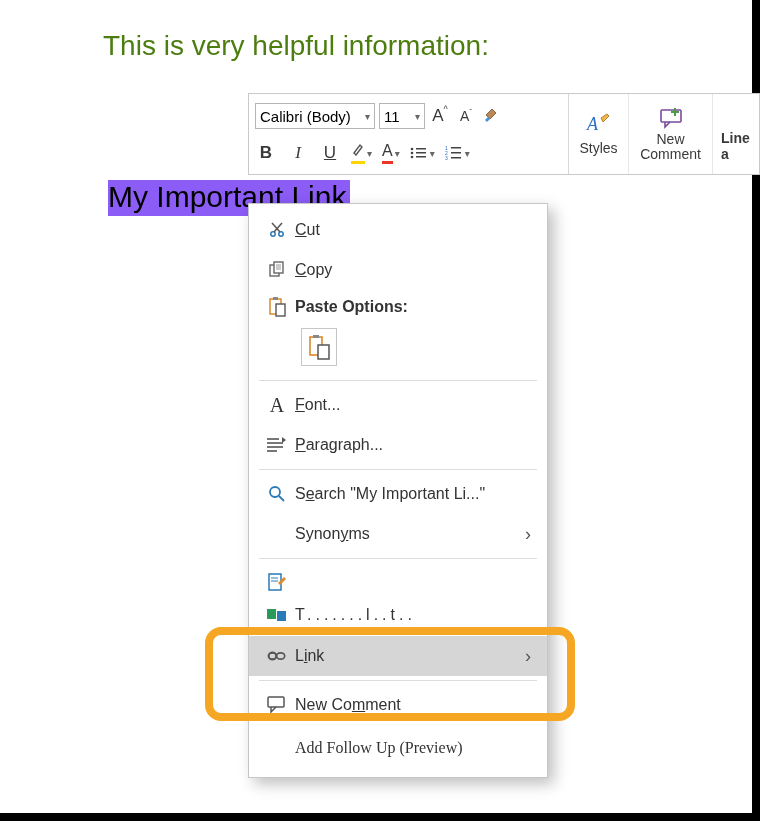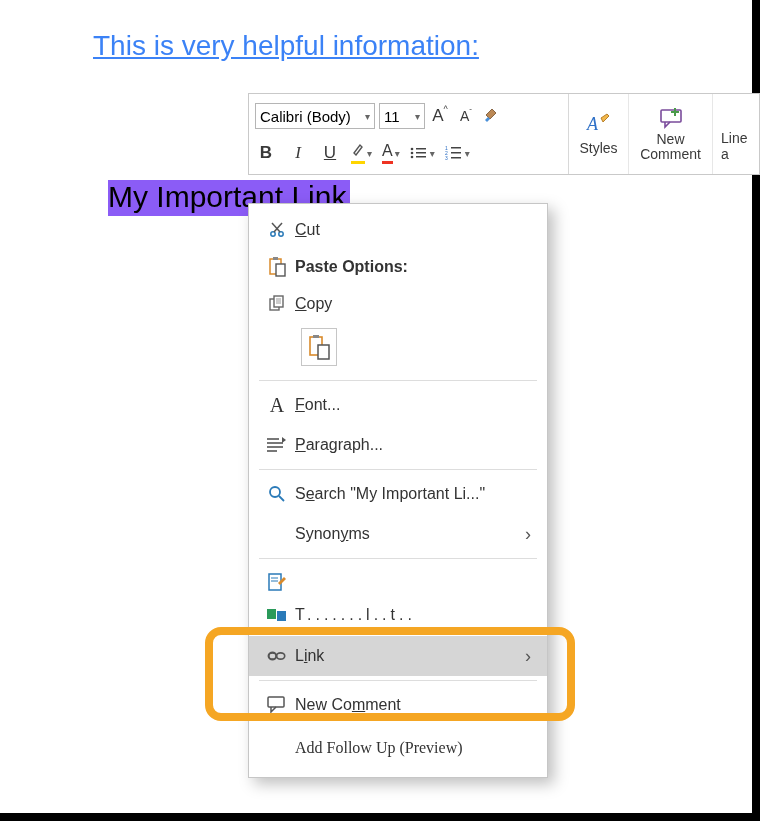--- a/index.html
+++ b/index.html
@@ -16,25 +16,24 @@
   .frame {
     position: absolute;
     left: 0; top: 0;
     width: 760px; height: 821px;
     border-right: 8px solid #000;
     border-bottom: 8px solid #000;
     background: #fff;
   }
   .doc-text {
     position: absolute;
-    left: 93px;
+    left: 103px;
     top: 30px;
     font-size: 28px;
-    color: #3b82f6;
-    text-decoration: underline;
+    color: #4d7c0f;
   }
   .selected-text {
     position: absolute;
     left: 108px;
     top: 180px;
     font-size: 30px;
     color: #000;
     background: #8b5cf6;
     padding: 0 4px 2px 0;
   }
@@ -241,64 +240,64 @@
       </div>
       <div class="rib-btn" style="min-width:84px;">
         <svg width="28" height="24" viewBox="0 0 28 24">
             <rect x="4" y="4" width="20" height="12" rx="1" fill="none" stroke="#7a4b9b" stroke-width="1.6"></rect>
             <path d="M8 16 L8 21 L13 16" fill="none" stroke="#7a4b9b" stroke-width="1.6"></path>
             <line x1="18" y1="2" x2="18" y2="10" stroke="#4a9a4a" stroke-width="2"></line>
             <line x1="14" y1="6" x2="22" y2="6" stroke="#4a9a4a" stroke-width="2"></line>
           </svg>
         <span style="text-align:center;line-height:1.1;">New Comment</span>
       </div>
-      <div class="rib-btn" style="border-right:none;min-width:50px;">
+      <div class="rib-btn" style="border-right:none;min-width:50px;font-weight:bold;">
         <svg width="24" height="22" viewBox="0 0 24 22"></svg>
         <span>Line a</span>
       </div>
     </div>
   </div>
 
   <div class="ctx-menu">
 
     <div class="ctx-item">
       <span class="icon-col">
         <svg width="18" height="18" viewBox="0 0 18 18">
             <circle cx="5" cy="13" r="2.2" fill="none" stroke="#2a7ab8" stroke-width="1.5"></circle>
             <circle cx="13" cy="13" r="2.2" fill="none" stroke="#2a7ab8" stroke-width="1.5"></circle>
             <line x1="6" y1="11" x2="14" y2="2" stroke="#555" stroke-width="1.5"></line>
             <line x1="12" y1="11" x2="4" y2="2" stroke="#555" stroke-width="1.5"></line>
           </svg>
       </span>
       <span class="lbl"><span class="u">C</span>ut</span>
-    </div>
-
-    <div class="ctx-item" style="height:34px;">
-      <span class="icon-col">
-        <svg width="18" height="20" viewBox="0 0 18 20">
-            <rect x="2" y="2" width="11" height="15" fill="none" stroke="#d98a2b" stroke-width="1.5"></rect>
-            <rect x="5" y="0" width="5" height="3" fill="#888"></rect>
-            <rect x="8" y="7" width="9" height="12" fill="#fff" stroke="#555" stroke-width="1.4"></rect>
-          </svg>
-      </span>
-      <span class="lbl" style="font-weight:600;">Paste Options:</span>
     </div>
 
     <div class="ctx-item">
       <span class="icon-col">
         <svg width="18" height="18" viewBox="0 0 18 18">
             <rect x="2" y="4" width="9" height="11" fill="none" stroke="#666" stroke-width="1.4"></rect>
             <rect x="6" y="1" width="9" height="11" fill="#fff" stroke="#666" stroke-width="1.4"></rect>
             <line x1="8" y1="4" x2="13" y2="4" stroke="#999"></line>
             <line x1="8" y1="6" x2="13" y2="6" stroke="#999"></line>
             <line x1="8" y1="8" x2="13" y2="8" stroke="#999"></line>
           </svg>
       </span>
       <span class="lbl"><span class="u">C</span>opy</span>
     </div>
+
+    <div class="ctx-item" style="height:34px;">
+      <span class="icon-col">
+        <svg width="18" height="20" viewBox="0 0 18 20">
+            <rect x="2" y="2" width="11" height="15" fill="none" stroke="#d98a2b" stroke-width="1.5"></rect>
+            <rect x="5" y="0" width="5" height="3" fill="#888"></rect>
+            <rect x="8" y="7" width="9" height="12" fill="#fff" stroke="#555" stroke-width="1.4"></rect>
+          </svg>
+      </span>
+      <span class="lbl" style="font-weight:600;">Paste Options:</span>
+    </div>
     <div class="ctx-paste-block">
       <span class="paste-icon">
         <svg width="22" height="26" viewBox="0 0 22 26">
             <rect x="2" y="3" width="12" height="18" fill="none" stroke="#d98a2b" stroke-width="1.6"></rect>
             <rect x="5" y="1" width="6" height="3" fill="#888"></rect>
             <rect x="10" y="11" width="11" height="14" fill="#fff" stroke="#555" stroke-width="1.5"></rect>
           </svg>
       </span>
     </div>
 

